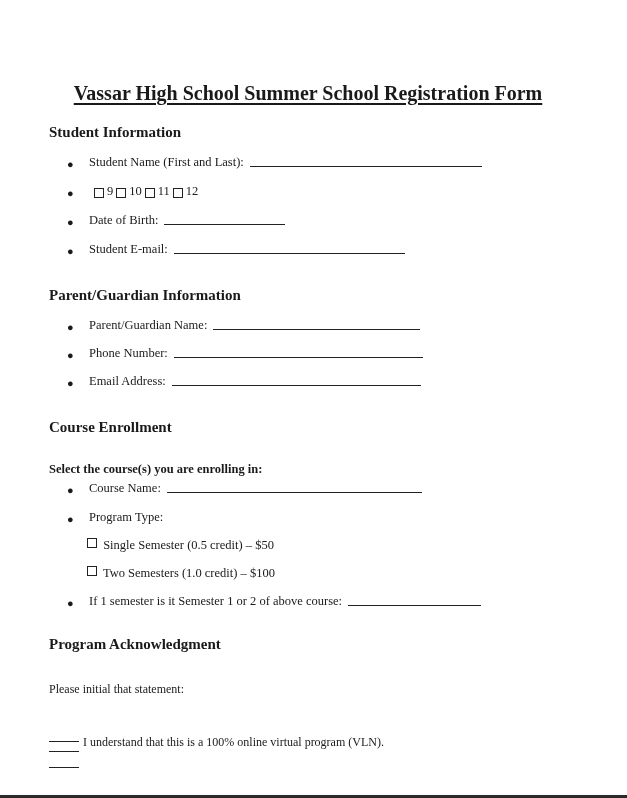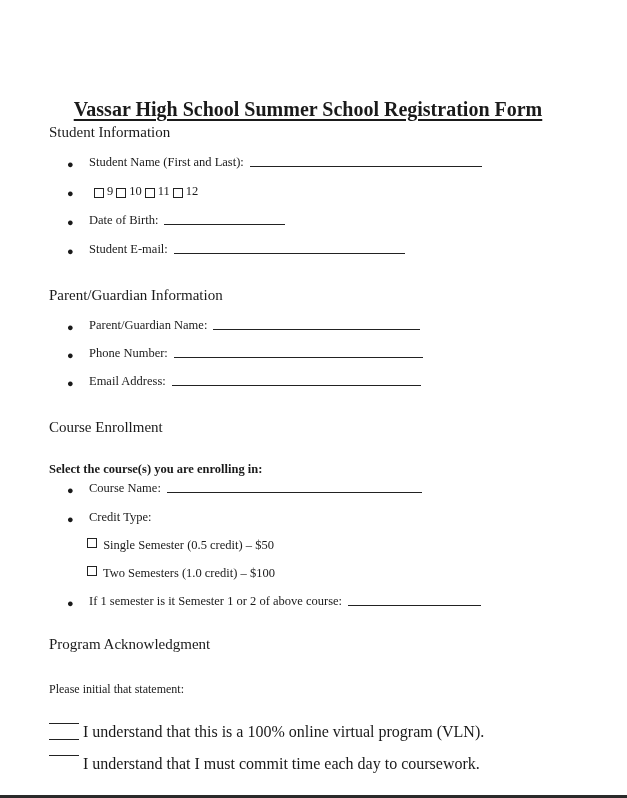--- a/index.html
+++ b/index.html
@@ -2,35 +2,35 @@
 <html><head>
   <meta charset="utf-8">
   <style>
     html, body { margin: 0; padding: 0; }
     body {
       width: 627px; height: 798px; background: #ffffff; position: relative; overflow: hidden;
       font-family: "Liberation Serif", "DejaVu Serif", serif; color: #1a1a1a;
     }
     .abs { position: absolute; white-space: nowrap; }
     .title {
-      left: 0; width: 616px; text-align: center; top: 98px;
+      left: 0; width: 616px; text-align: center; top: 82px;
       font-size: 20px; font-weight: bold; text-decoration: underline; text-underline-offset: 3px;
       padding-left: 0px;
     }
-    .section-h { font-size: 15px; font-weight: normal; left: 49px; }
+    .section-h { font-size: 15px; font-weight: bold; left: 49px; }
     .sub-h { font-size: 12.5px; font-weight: bold; left: 49px; }
     .item { font-size: 12.5px; left: 67px; display: flex; align-items: flex-end; }
     .bullet { width: 22px; font-size: 11px; display: inline-block; }
     .line { display: inline-block; border-bottom: 1px solid #222; height: 1px; margin-left: 6px; margin-bottom: 3px; }
     .box {
       display: inline-block; width: 8px; height: 8px; border: 1px solid #222;
       margin: 0 3px 0 3px; position: relative; top: -1px;
     }
     .plain { font-size: 12.5px; }
-    .ack { font-size: 16px; left: 49px; display: flex; align-items: flex-start; }
+    .ack { font-size: 12px; left: 49px; display: flex; align-items: center; margin-top: 12px; }
     .ack .blank { display: inline-block; width: 30px; border-bottom: 1px solid #222; margin-right: 4px; margin-bottom: 2px; }
     .bottom-bar { position: absolute; left: 0; top: 795px; width: 627px; height: 3px; background: #2a2a2a; }
   </style>
 </head>
 <body>
 
 <div>
 
   <div class="abs title">Vassar High School Summer School Registration Form</div>
 
@@ -90,21 +90,21 @@
   <div class="abs sub-h" style="top:451px;margin-top:11px;">Select the course(s) you are enrolling in:</div>
 
   <div class="abs item" style="top:481px;">
     <span class="bullet">●</span>
     <span>Course Name:</span>
     <span class="line" style="width:255px;"></span>
   </div>
 
   <div class="abs item" style="top:510px;">
     <span class="bullet">●</span>
-    <span>Credit Type:</span>
+    <span>Program Type:</span>
   </div>
 
   <div class="abs plain" style="top:538px; left:87px;">
     <span class="box" style="margin-left:0;"></span>
     <span>Single Semester (0.5 credit) – $50</span>
   </div>
 
   <div class="abs plain" style="top:566px; left:87px;">
     <span class="box" style="margin-left:0;"></span>
     <span>Two Semesters (1.0 credit) – $100</span>
@@ -121,17 +121,16 @@
 
   <div class="abs ack" style="top:723px;">
     <span class="blank"></span>
     <span>I understand that this is a 100% online virtual program (VLN).</span>
   </div>
   <div class="abs ack" style="top:739px;">
     <span class="blank"></span>
   </div>
   <div class="abs ack" style="top:755px;">
     <span class="blank"></span>
-    <span>I understand that I must commit time each day to coursework.</span>
   </div>
 
   <div class="bottom-bar"></div>
 </div>
 
 </body></html>

